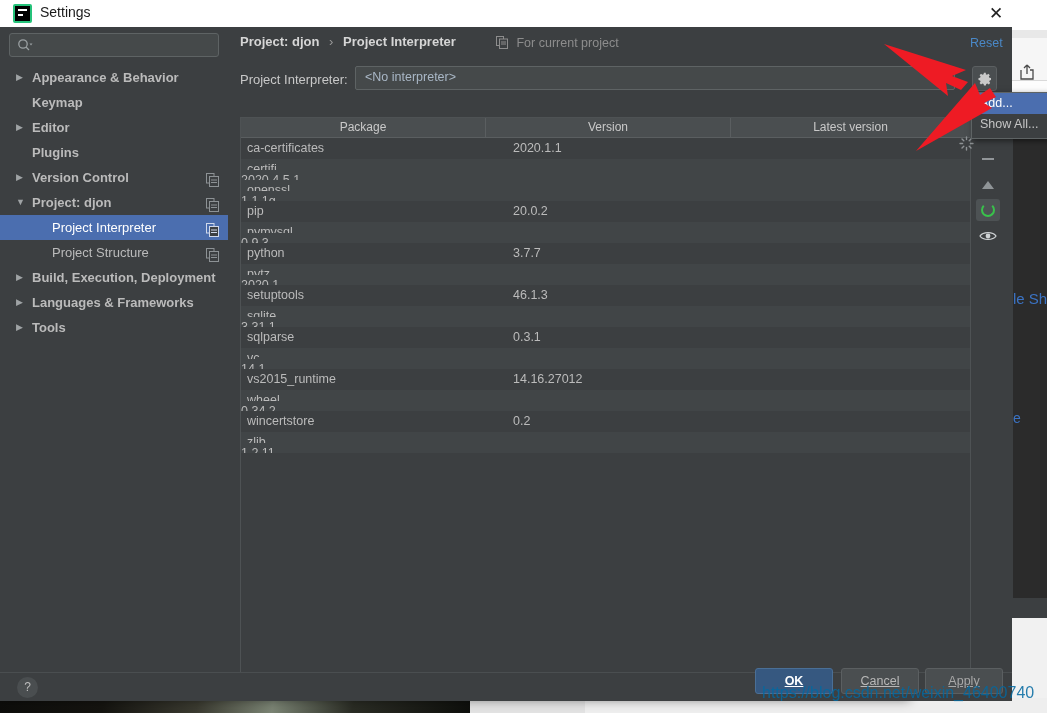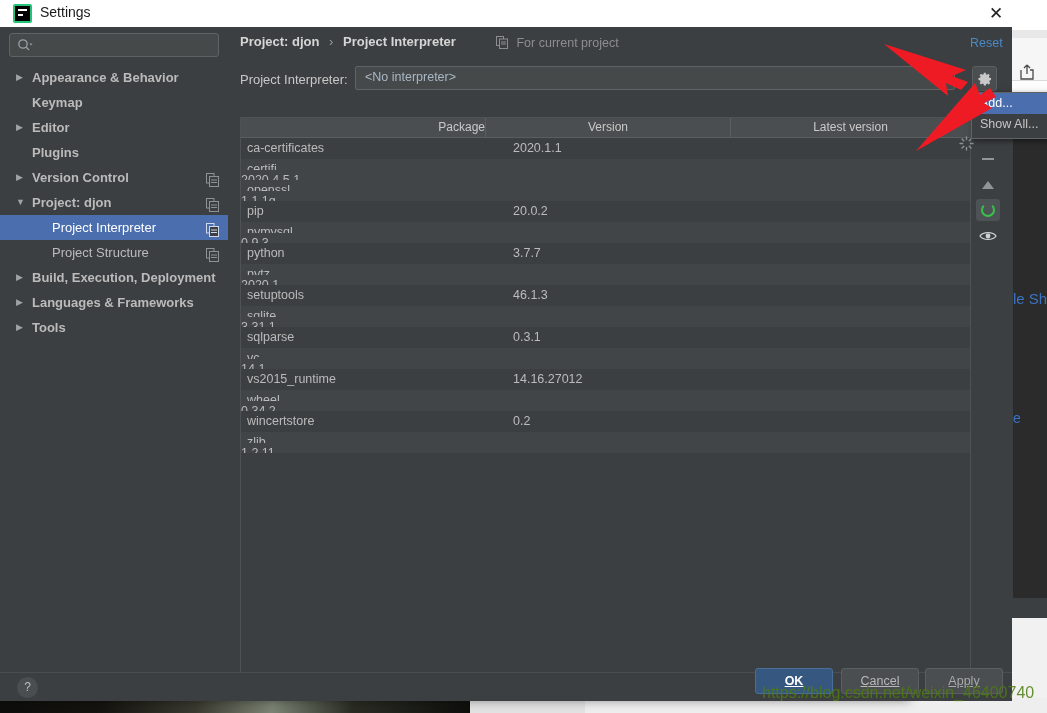--- a/index.html
+++ b/index.html
@@ -118,21 +118,21 @@
   
   .table-wrap {
     position:absolute; left:12px; top:90px; width:731px; height:560px;
     background:#3c3f41; border:1px solid #4e5254; box-sizing:border-box;
   }
   .thead { display:flex; height:19px; background:#4a4e50; border-bottom:1px solid #5a5e60; }
   .th {
     font-size:12px; color:#c9c9c9; text-align:center; line-height:19px;
     border-right:1px solid #5a5e60; box-sizing:border-box;
   }
-  .th.c1 { width:245px;text-align:right; } .th.c2 { width:245px; } .th.c3 { width:239px; border-right:none; }
+  .th.c1 { width:245px; } .th.c2 { width:245px; } .th.c3 { width:239px; border-right:none; }
   .trow { display:flex; height:21px; font-size:12.5px; color:#bbbbbb; }
   .trow.odd  { background:#3c3f41; }
   .trow.even { background:#414547;flex-direction:column; }
   .td { line-height:21px; box-sizing:border-box; white-space:nowrap; overflow:hidden; }
   .td.c1 { width:272px; padding-left:6px; } .td.c2 { width:220px; } .td.c3 { width:237px; }
   .spinner  { position:absolute; left:959px; top:136px; width:15px; height:15px; color:#8e9295; }
   .minus-btn{ position:absolute; left:981px; top:152px; width:14px; height:14px; }
   .up-btn   { position:absolute; left:981px; top:177px; width:14px; height:12px; }
   .refresh-btn{
     position:absolute; left:976px; top:199px; width:24px; height:22px;
@@ -158,21 +158,21 @@
   .btn {
     position:absolute; top:-5px; height:26px; border-radius:3px; box-sizing:border-box;
     font-size:12.5px; text-align:center; line-height:24px;text-decoration:underline;
   }
   .btn.ok     { left:755px; width:78px; background:#365880; border:1px solid #4a6f96; color:#ffffff; font-weight:bold; }
   .btn.cancel { left:841px; width:78px; background:#4a4e50; border:1px solid #5b5f61; color:#b8b8b8; }
   .btn.apply  { left:925px; width:78px; background:#4a4e50; border:1px solid #5b5f61; color:#a8a8a8; }
 
   
   .watermark {
-    position:absolute; left:762px; top:684px; font-size:16px; color:#4d7c0f;
+    position:absolute; left:762px; top:684px; font-size:16px; color:#0369a1;
     opacity:.85; white-space:nowrap; font-family:"Liberation Sans", sans-serif;
   }
 
   
   .arrow-svg { position:absolute; left:0; top:0; width:1047px; height:713px; pointer-events:none; }
 </style>
 </head>
 <body>
 
 <div id="root">

